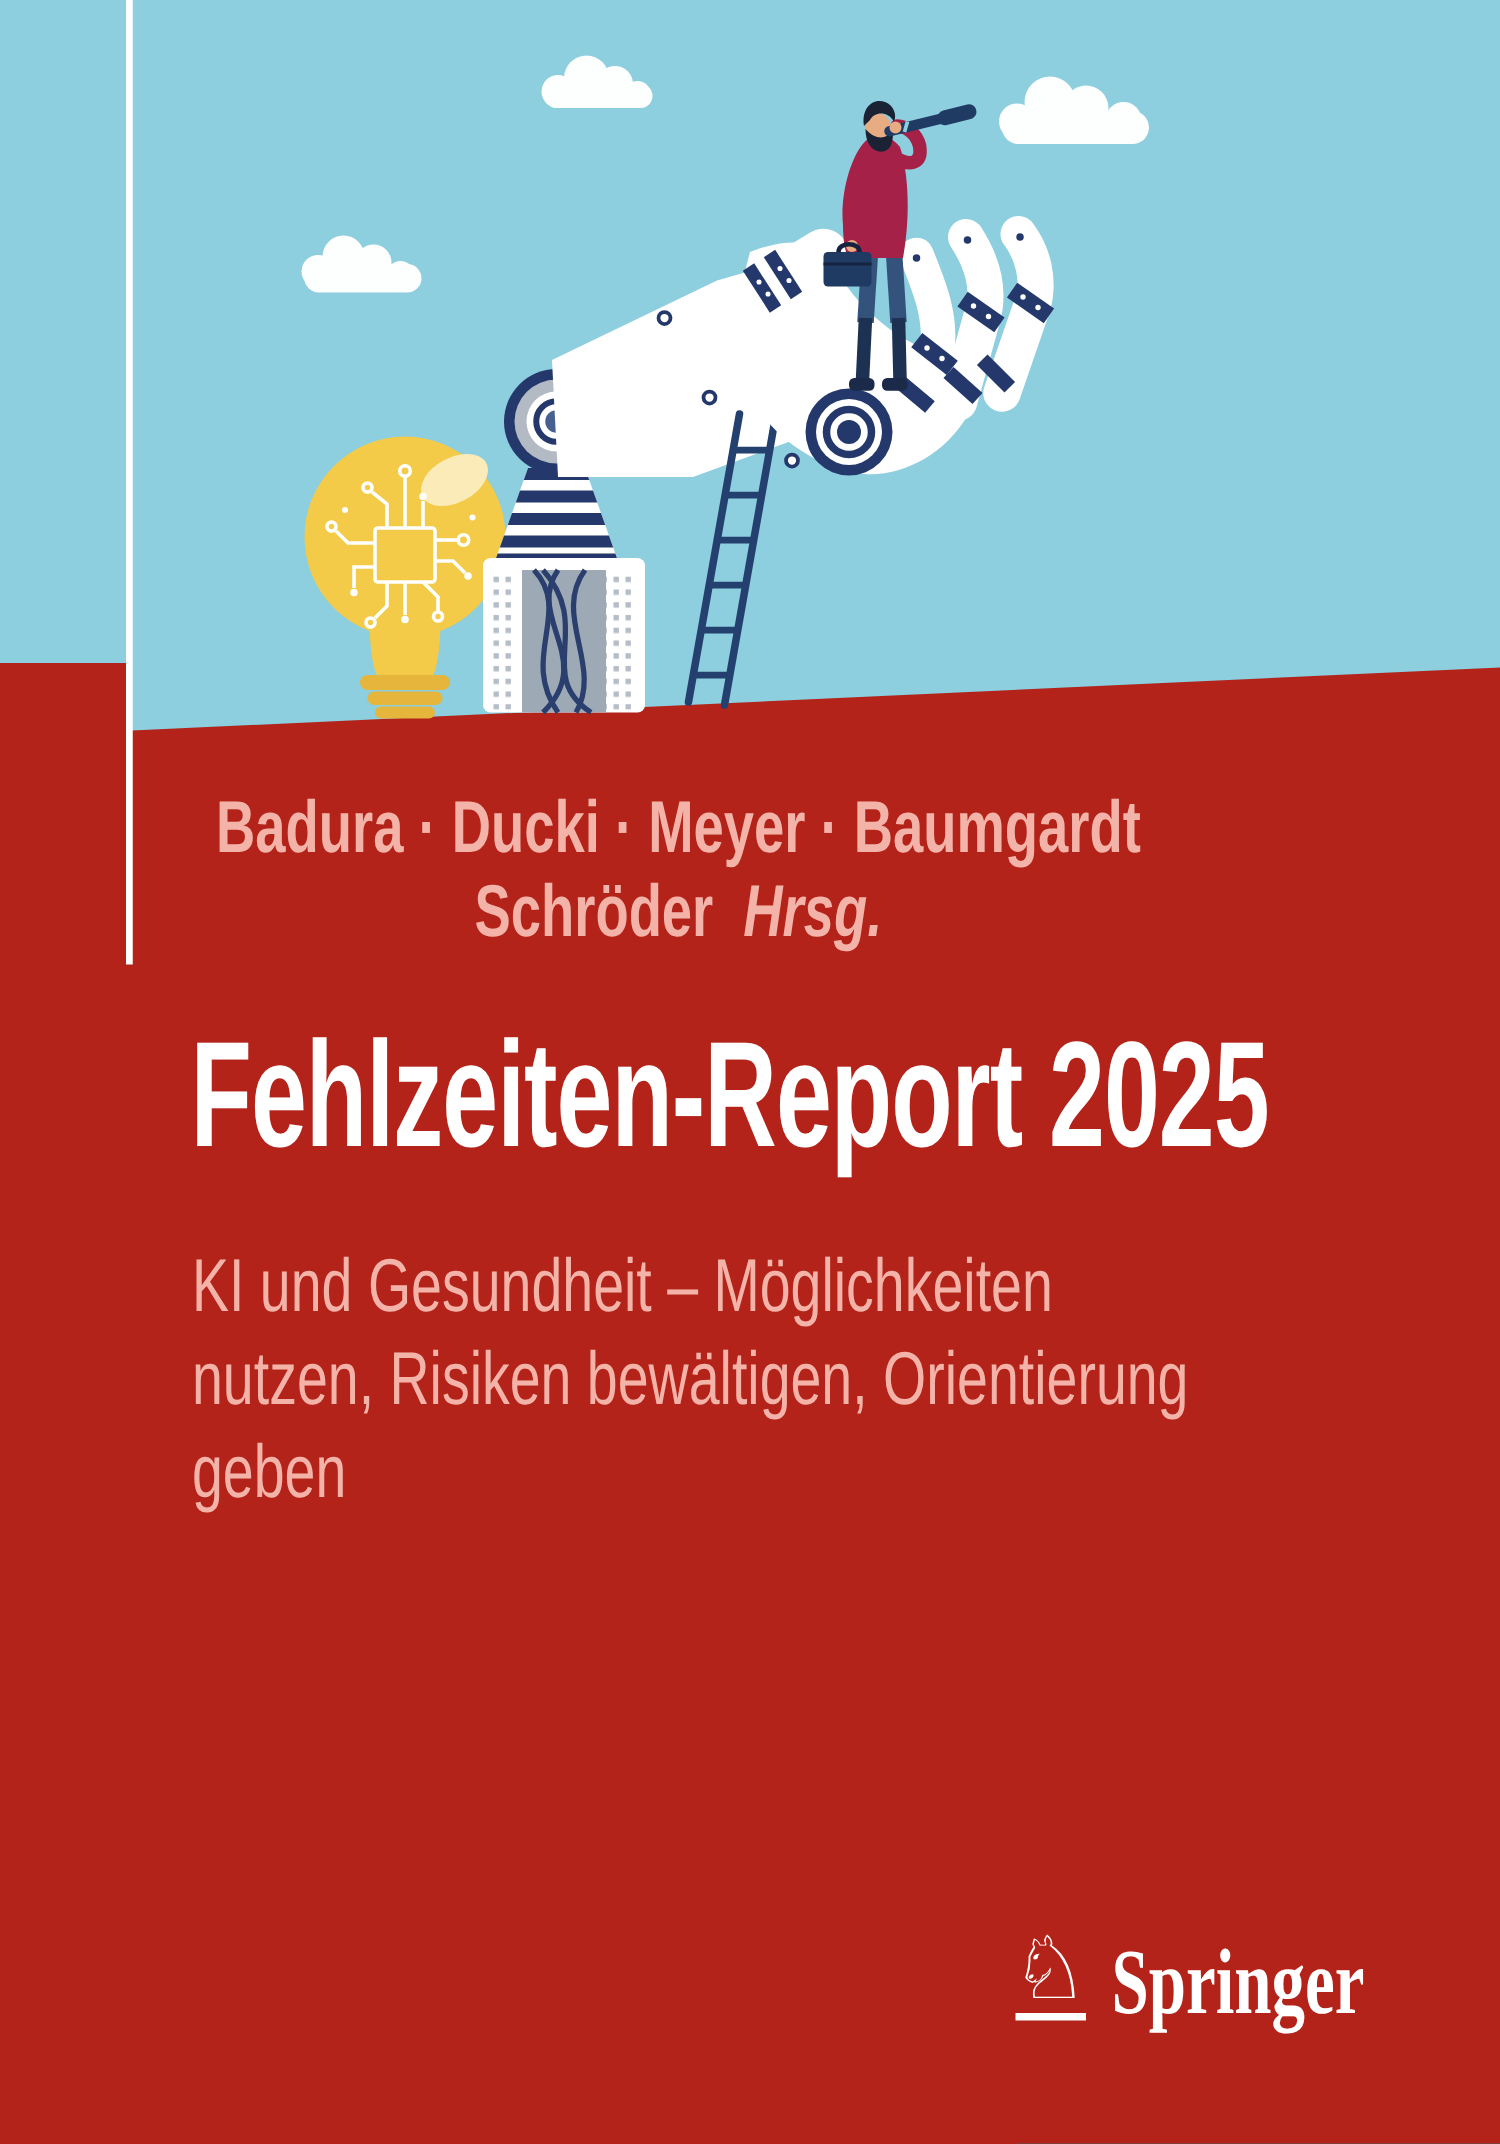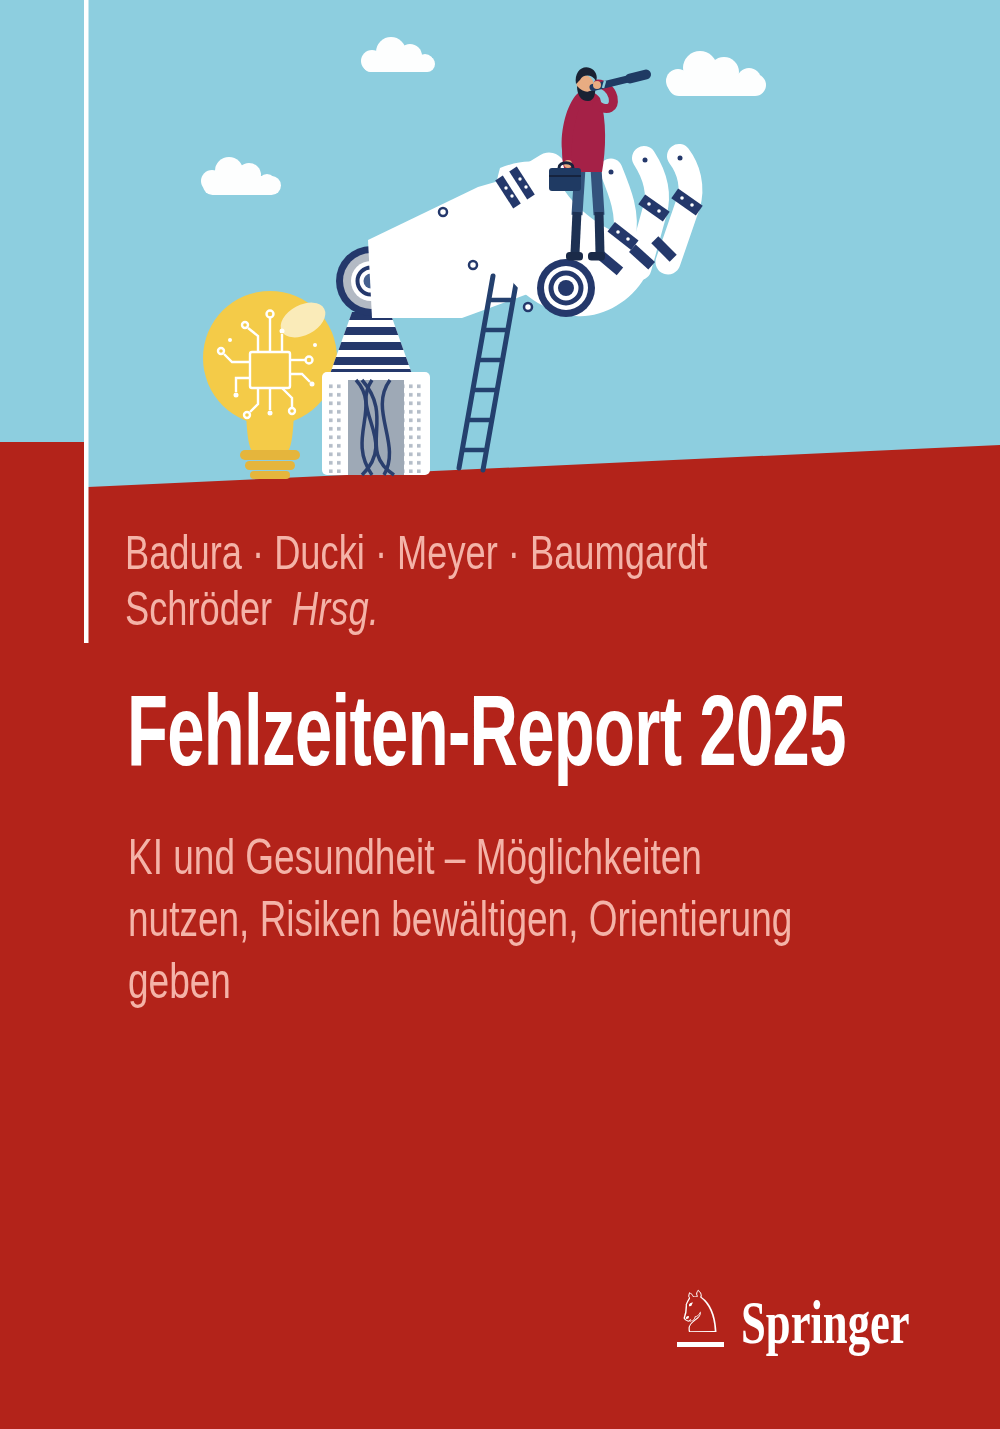--- a/index.html
+++ b/index.html
@@ -4,22 +4,22 @@
 <style>
   html,body { margin:0; padding:0; background:#555; }
   .cover {
     position:relative; width:1000px; height:1429px;
     background:#B3231A; overflow:hidden;
     font-family:"Liberation Sans", sans-serif;
   }
   .scene { position:absolute; left:0; top:0; }
 
   .authors {
-    position:absolute; left:125px; top:524px;
-    color:#F4B3A8; font-size:49px; line-height:56px; font-weight:400;
+    position:absolute; left:144px; top:524px;
+    color:#F4B3A8; font-size:49px; line-height:56px; font-weight:700;text-align:center;
   }
   .authors .line { transform:scaleX(0.74); transform-origin:left top; white-space:nowrap; }
   .hrsg { font-style:italic; margin-left:27px; }
 
   .title {
     position:absolute; left:127px; top:680px;
     color:#FFFFFF; font-size:100px; line-height:100px; font-weight:700;
     transform:scaleX(0.67); transform-origin:left top;
     white-space:nowrap; letter-spacing:-1px;
   }

